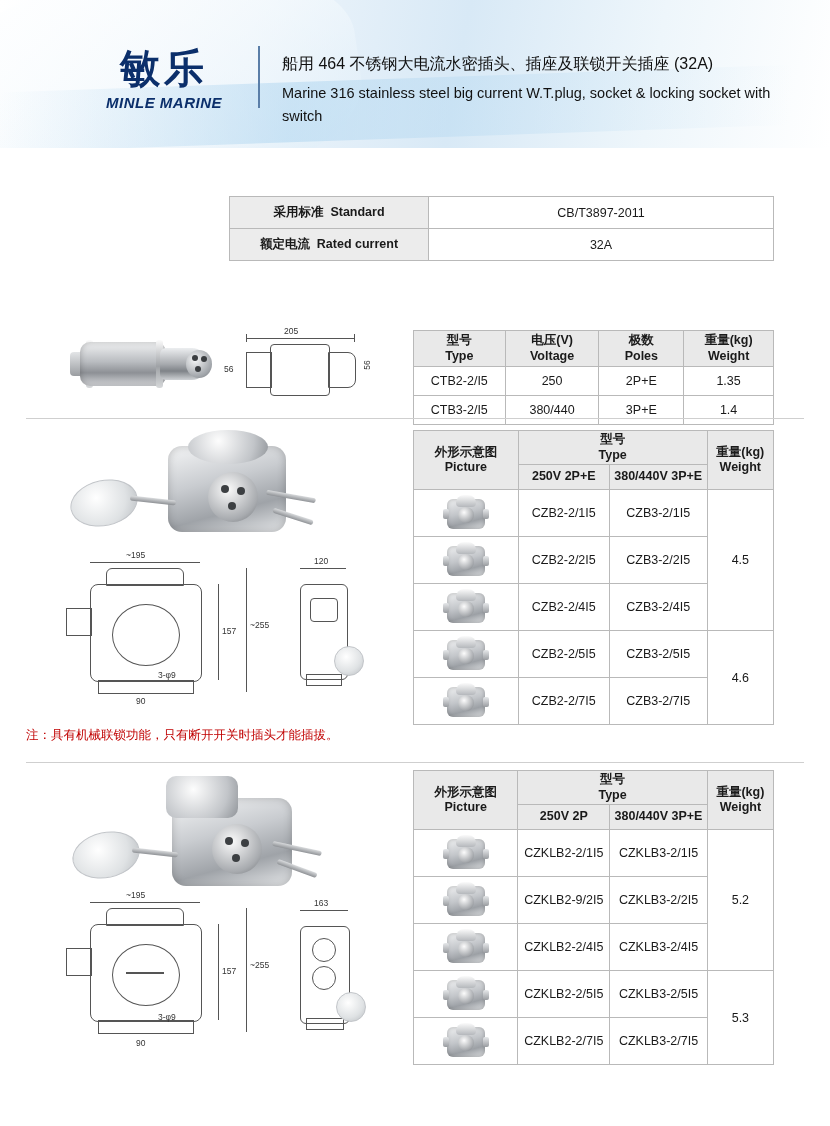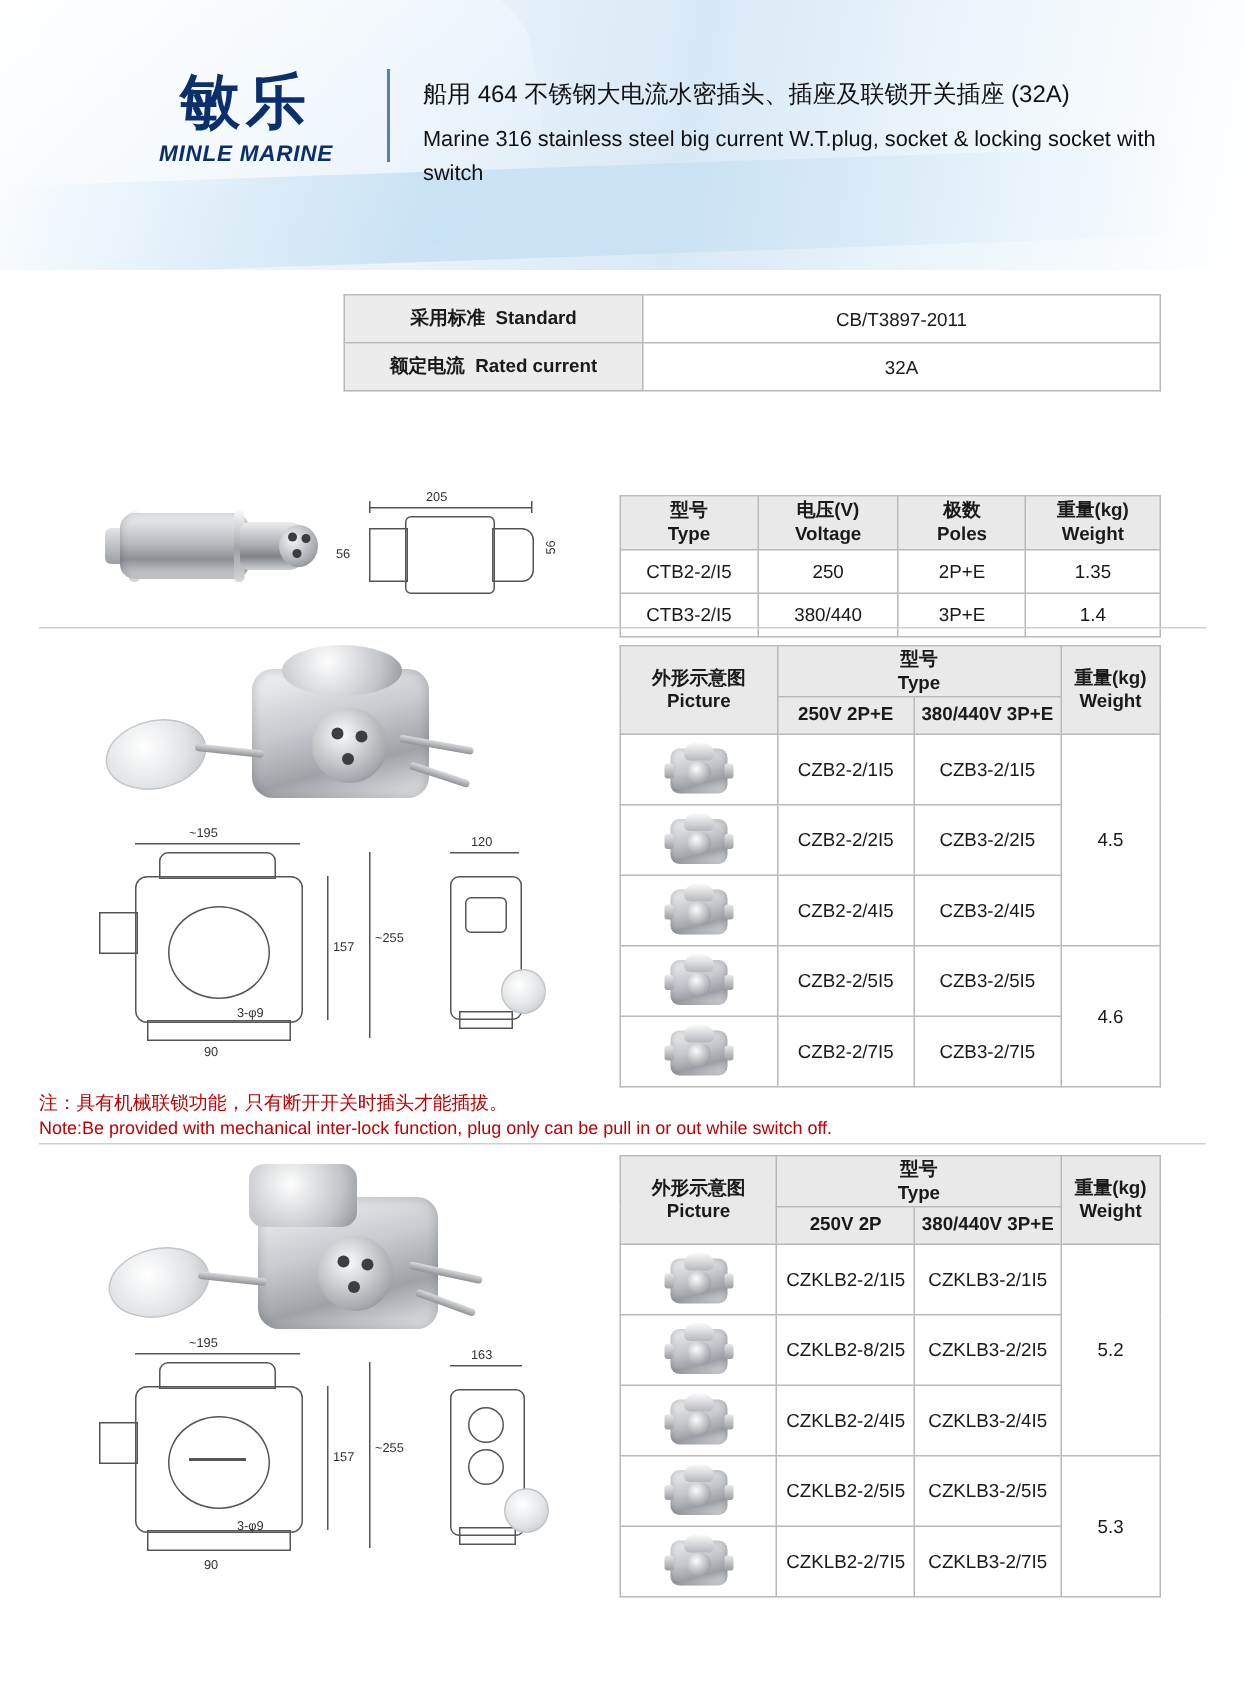--- a/index.html
+++ b/index.html
@@ -3,21 +3,21 @@
 <meta charset="utf-8">
 <style>
   html,body{margin:0;padding:0;}
   body{
     width:830px;height:1126px;background:#ffffff;
     font-family:"Liberation Sans",sans-serif;
     color:#1a1a1a;position:relative;overflow:hidden;
   }
   
   .header{
-    position:relative;height:180px;width:830px;
+    position:relative;height:148px;width:830px;
     background:linear-gradient(100deg,#ffffff 0%,#eef5fb 30%,#d8e9f6 55%,#eef6fb 78%,#ffffff 100%);
     overflow:hidden;
   }
   .header:before{
     content:"";position:absolute;left:-60px;top:-30px;width:420px;height:230px;
     border-radius:50%/40%;
     background:linear-gradient(160deg,rgba(255,255,255,.95),rgba(205,230,246,.25));
     transform:rotate(-8deg);
   }
   .header:after{
@@ -356,21 +356,20 @@
       </div>
     </td>
     <td>CZB2-2/7I5</td>
     <td>CZB3-2/7I5</td>
   </tr>
 </tbody>
   </table>
 
 <div class="note">
   <div class="n1">注：具有机械联锁功能，只有断开开关时插头才能插拔。</div>
-  <div class="n2">Note:Be provided with mechanical inter-lock function, plug only can be pull in or out while switch off.</div>
 </div>
 
 <div class="sec-divider" style="position:absolute;top:762px;width:778px;"></div>
 
 <div class="art sock-photo" style="left:60px;top:768px;width:330px;height:135px;">
   <div class="body" style="left:112px;top:30px;width:120px;height:88px;"></div>
   <div class="lid" style="left:106px;top:8px;width:72px;height:42px;border-radius:10px;"></div>
   <div class="outlet" style="left:152px;top:56px;width:50px;height:50px;">
     <div style="position:absolute;left:13px;top:13px;width:8px;height:8px;border-radius:50%;background:#3c3f42;"></div>
     <div style="position:absolute;left:29px;top:15px;width:8px;height:8px;border-radius:50%;background:#3c3f42;"></div>
@@ -446,21 +445,21 @@
   <tr>
     <td class="pic-cell">
       <div class="mini">
         <div class="mb"></div>
         <div class="ml"></div>
         <div class="mo"></div>
         <div class="mside" style="left:0px;"></div>
         <div class="mside" style="right:0px;"></div>
       </div>
     </td>
-    <td>CZKLB2-8/2I5</td>
+    <td>CZKLB2-9/2I5</td>
     <td>CZKLB3-2/2I5</td>
   </tr>
   <tr>
     <td class="pic-cell">
       <div class="mini">
         <div class="mb"></div>
         <div class="ml"></div>
         <div class="mo"></div>
         <div class="mside" style="left:0px;"></div>
         <div class="mside" style="right:0px;"></div>

